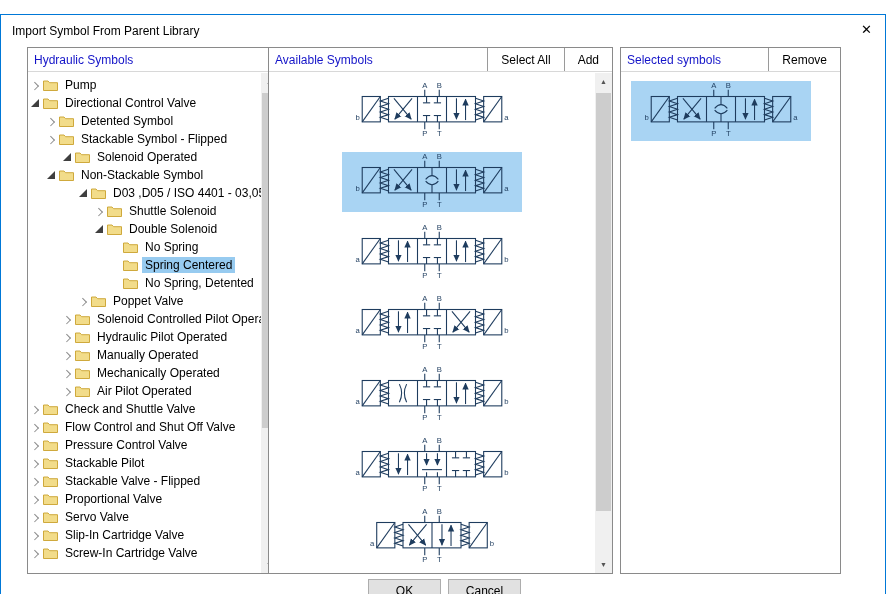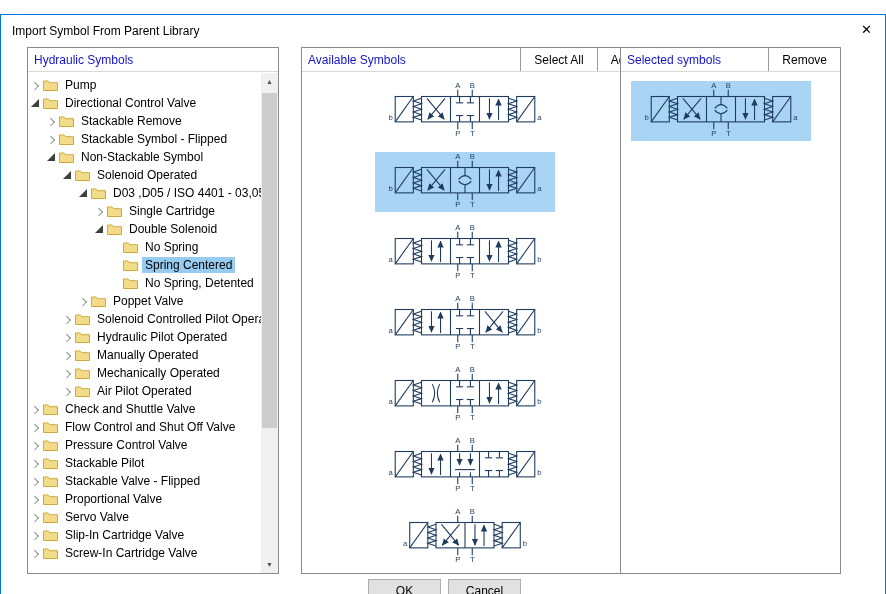--- a/index.html
+++ b/index.html
@@ -4,21 +4,21 @@
 <style>
   :root { --accent-border:#0078d7; --header-blue:#1414c8; --tree-sel:#97cbf0; --sym-sel:#a9d4f3; --sym:#1e3c5e; --panel-border:#8a8a8a; }
   * { box-sizing:border-box; }
   html,body { margin:0; padding:0; }
   body { width:886px; height:594px; overflow:hidden; font-family:"Liberation Sans",sans-serif; font-size:12px; color:#000; background:#fff; }
   .dialog { position:relative; width:886px; height:594px; border:1px solid var(--accent-border); background:#fff; }
   .title { position:absolute; left:11px; top:9px; }
   .close { position:absolute; right:13px; top:7px; font-size:13px; cursor:default; }
   .panel { position:absolute; border:1px solid var(--panel-border); background:#fff; }
   #panel-tree  { left:26px;   top:32px; width:252px; height:527px; }
-  #panel-avail { left:267px; top:32px; width:345px; height:527px;margin-left:33px; }
+  #panel-avail { left:267px; top:32px; width:345px; height:527px; }
   #panel-sel   { left:619px; top:32px; width:221px; height:527px; }
   .panel-header { position:absolute; left:0; right:0; top:0; height:24px; border-bottom:1px solid #d8d8d8; display:flex; align-items:stretch; background:#fff; }
   .hlabel { color:var(--header-blue); flex:1; display:flex; align-items:center; padding-left:6px; white-space:nowrap; overflow:hidden; }
   .hbtn { display:flex; align-items:center; padding:0 13px; border-left:1px solid #9a9a9a; background:#fff; cursor:default; }
   .tree-body { position:absolute; left:0; top:25px; right:17px; bottom:0; overflow:hidden; padding-top:3px; }
   .tree-row { display:flex; align-items:center; height:18px; white-space:nowrap; }
   .indent { flex:none; }
   .exp { position:relative; width:14px; height:14px; flex:none; }
   .exp.collapsed::after { content:""; position:absolute; left:4px; top:4.5px; width:4.5px; height:4.5px; border-top:1.3px solid #8a8a8a; border-right:1.3px solid #8a8a8a; transform:rotate(45deg); }
   .exp.expanded::after { content:""; position:absolute; left:3px; top:3px; width:0; height:0; border-left:8px solid transparent; border-bottom:8px solid #3f3f3f; }
@@ -137,71 +137,71 @@
     <span class="tlabel">Directional Control Valve</span>
   </div>
         <div class="tree-row">
     <span class="indent" style="width: 16px;"></span>
     <span class="exp collapsed"></span>
     <span class="folder">
       <svg viewBox="0 0 15 12">
               <path d="M0.5,2 h4.5 l1.6,1.7 h7.9 v7.8 h-14 z"></path>
             </svg>
     </span>
-    <span class="tlabel">Stackable Remove</span>
+    <span class="tlabel">Detented Symbol</span>
   </div>
         <div class="tree-row">
     <span class="indent" style="width: 16px;"></span>
     <span class="exp collapsed"></span>
     <span class="folder">
       <svg viewBox="0 0 15 12">
               <path d="M0.5,2 h4.5 l1.6,1.7 h7.9 v7.8 h-14 z"></path>
             </svg>
     </span>
     <span class="tlabel">Stackable Symbol - Flipped</span>
+  </div>
+        <div class="tree-row">
+    <span class="indent" style="width: 32px;"></span>
+    <span class="exp expanded"></span>
+    <span class="folder">
+      <svg viewBox="0 0 15 12">
+              <path d="M0.5,2 h4.5 l1.6,1.7 h7.9 v7.8 h-14 z"></path>
+            </svg>
+    </span>
+    <span class="tlabel">Solenoid Operated</span>
   </div>
         <div class="tree-row">
     <span class="indent" style="width: 16px;"></span>
     <span class="exp expanded"></span>
     <span class="folder">
       <svg viewBox="0 0 15 12">
               <path d="M0.5,2 h4.5 l1.6,1.7 h7.9 v7.8 h-14 z"></path>
             </svg>
     </span>
     <span class="tlabel">Non-Stackable Symbol</span>
   </div>
         <div class="tree-row">
-    <span class="indent" style="width: 32px;"></span>
-    <span class="exp expanded"></span>
-    <span class="folder">
-      <svg viewBox="0 0 15 12">
-              <path d="M0.5,2 h4.5 l1.6,1.7 h7.9 v7.8 h-14 z"></path>
-            </svg>
-    </span>
-    <span class="tlabel">Solenoid Operated</span>
-  </div>
-        <div class="tree-row">
     <span class="indent" style="width: 48px;"></span>
     <span class="exp expanded"></span>
     <span class="folder">
       <svg viewBox="0 0 15 12">
               <path d="M0.5,2 h4.5 l1.6,1.7 h7.9 v7.8 h-14 z"></path>
             </svg>
     </span>
     <span class="tlabel">D03 ,D05 / ISO 4401 - 03,05 Siz</span>
   </div>
         <div class="tree-row">
     <span class="indent" style="width: 64px;"></span>
     <span class="exp collapsed"></span>
     <span class="folder">
       <svg viewBox="0 0 15 12">
               <path d="M0.5,2 h4.5 l1.6,1.7 h7.9 v7.8 h-14 z"></path>
             </svg>
     </span>
-    <span class="tlabel">Single Cartridge</span>
+    <span class="tlabel">Shuttle Solenoid</span>
   </div>
         <div class="tree-row">
     <span class="indent" style="width: 64px;"></span>
     <span class="exp expanded"></span>
     <span class="folder">
       <svg viewBox="0 0 15 12">
               <path d="M0.5,2 h4.5 l1.6,1.7 h7.9 v7.8 h-14 z"></path>
             </svg>
     </span>
     <span class="tlabel">Double Solenoid</span>

